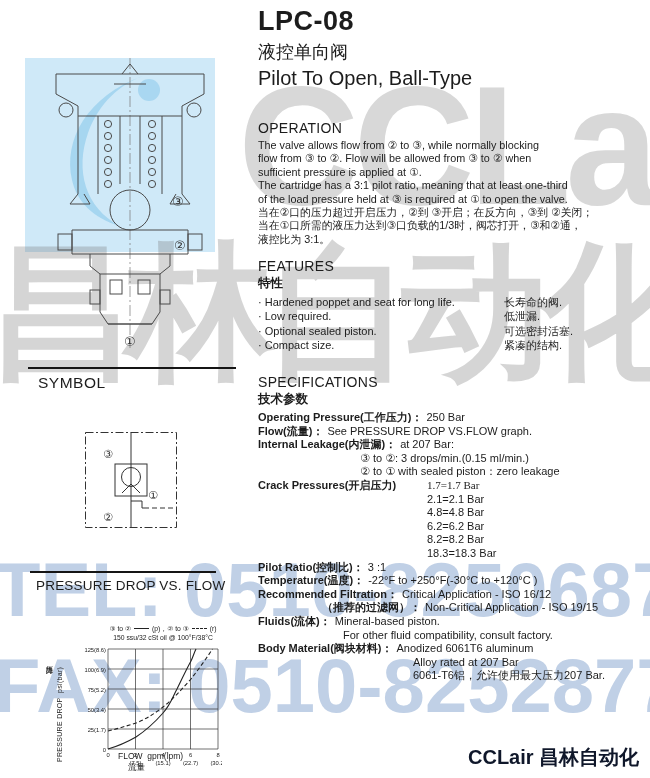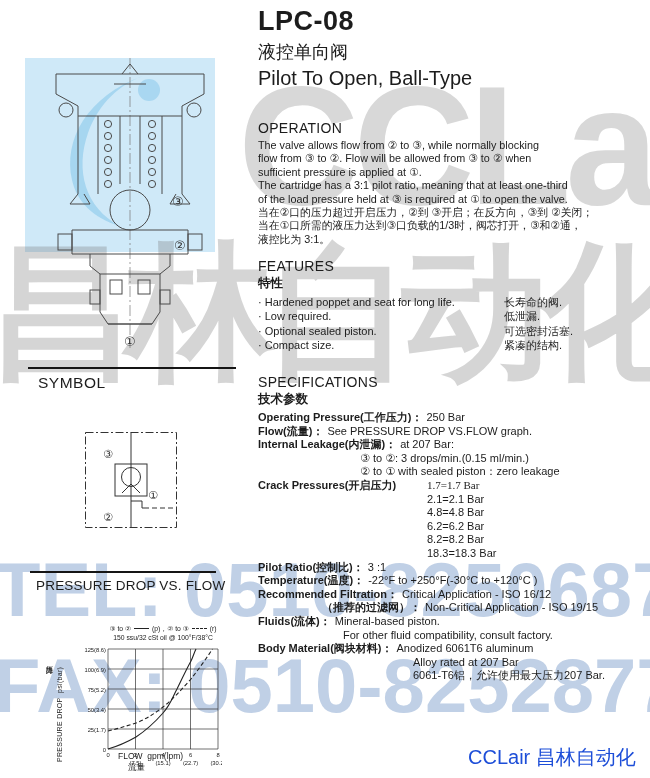--- a/index.html
+++ b/index.html
@@ -56,21 +56,21 @@
   .lg-solid,.lg-dash{display:inline-block;width:15px;vertical-align:middle;margin:0 3px 2px 3px;}
   .lg-solid{border-top:1.4px solid #222;}
   .lg-dash{border-top:1.4px dashed #222;}
   .plot-svg{left:70px;top:645px;}
   .ylab-zh{left:44px;top:660px;writing-mode:vertical-rl;text-orientation:upright;font-size:7.5px;color:#222;}
   .ylab-en{left:56px;top:762px;transform:rotate(-90deg);transform-origin:top left;
            font-size:7px;letter-spacing:.3px;white-space:nowrap;color:#222;}
   .xlab-en{left:118px;top:751px;font-size:8.5px;color:#222;}
   .xlab-zh{left:128px;top:762px;font-size:8.5px;color:#222;}
   
-  .footer{left:468px;top:744px;font-size:20px;font-weight:normal;color:#1d4ed8;}
+  .footer{left:468px;top:744px;font-size:20px;font-weight:bold;color:#0f172a;}
   svg text{font-family:"Liberation Sans","DejaVu Sans",sans-serif;}
 </style>
 </head>
 <body>
 
 <div class="page">
 
   <div class="wm wm-bluebox">
     <svg width="190" height="194" viewBox="0 0 190 194">
       <path d="M118,18 C62,38 38,82 47,122 C52,144 68,160 95,168 C60,150 50,112 63,75 C74,44 96,26 118,18 Z" fill="#9fd2ef" opacity="0.85"></path>

